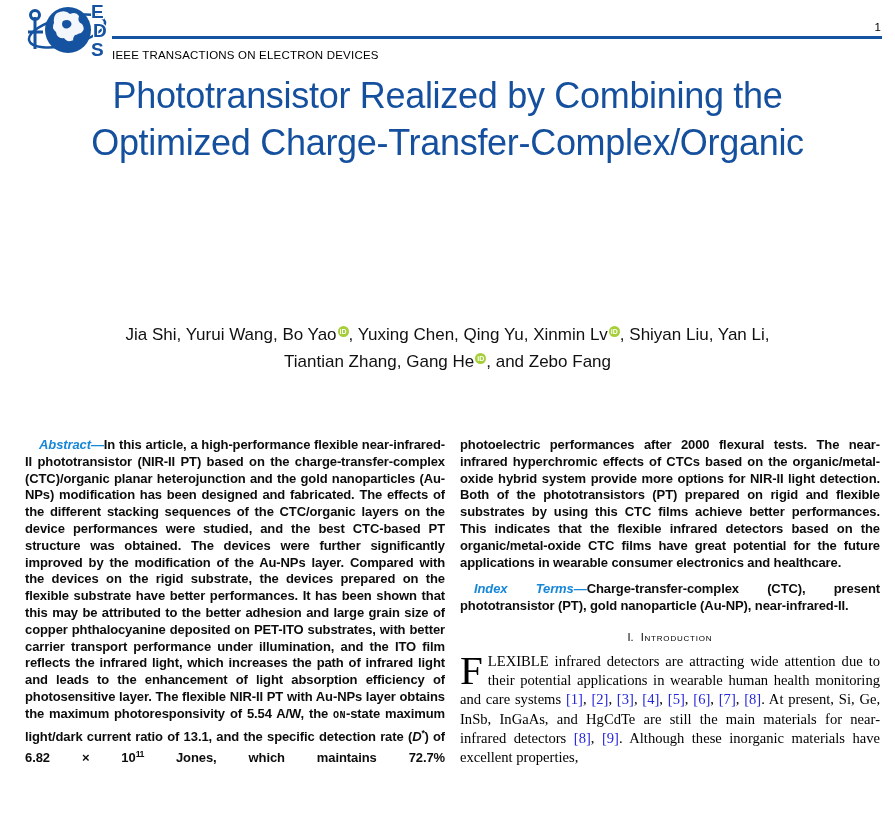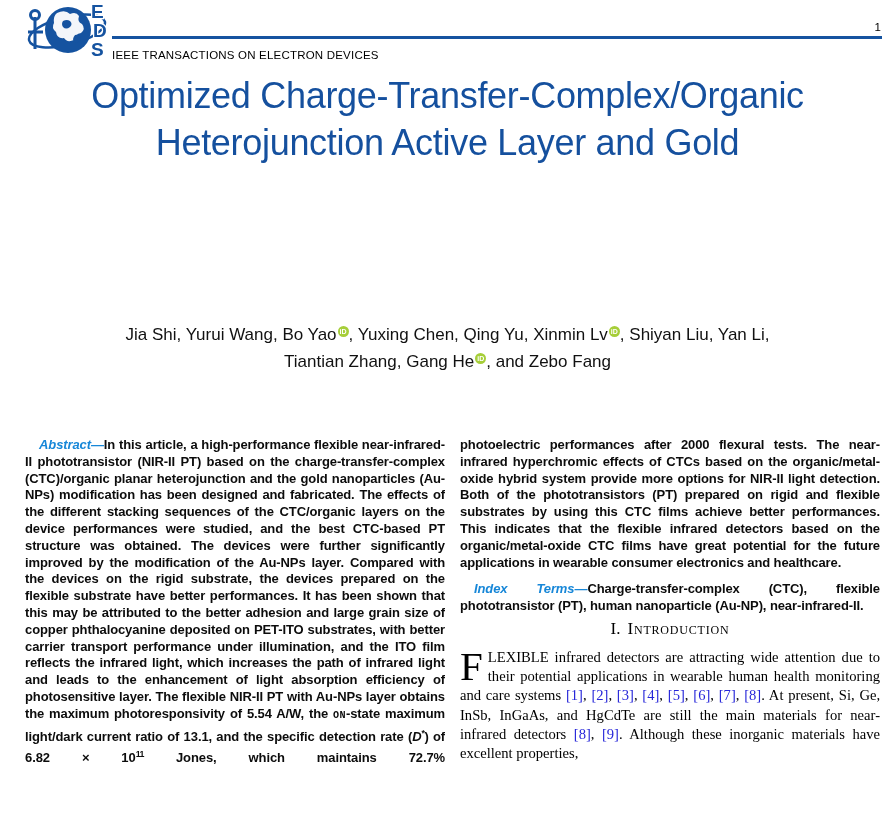--- a/index.html
+++ b/index.html
@@ -63,22 +63,22 @@
   .seg-sc { font-size: 0.78em; letter-spacing: 0.4px; font-family: Liberation Mono, monospace; }
   .seg-i  { font-style: italic; }
   .seg-sup { vertical-align: super; font-size: 0.68em; letter-spacing: -0.5px; }
   .seg-cite { color: #2626d9; }
   .seg-dropcap {
     float: left; font-family: "Liberation Serif", serif;
     font-size: 41px; line-height: 33px; padding: 2px 5px 0 0; font-weight: 400;
   }
 
   .sec-head {
-    margin-top: 4px; margin-bottom: 9px; text-align: center;
-    font-family: Liberation Serif, serif; font-size: 17px; color: #000;
+    margin-top: 16px; margin-bottom: 9px; text-align: center;
+    font-family: Liberation Sans, sans-serif; font-size: 11px; color: #000;
   }
   .sec-head .numeral { margin-right: 7px; }
   .sec-head .smallcaps { font-variant: small-caps; letter-spacing: 0.8px; }
 
   .serif-par {
     font-family: "Liberation Serif", serif; font-size: 14.6px;
     line-height: 19.2px; text-align: justify; color: #000;
   }
 </style>
 </head>
@@ -97,39 +97,39 @@
     <text x="64" y="17" font-family="Liberation Sans, sans-serif" font-size="19" font-weight="bold" fill="#1553a0" stroke="#ffffff" stroke-width="2.5" paint-order="stroke">E</text>
     <text x="66" y="36" font-family="Liberation Sans, sans-serif" font-size="19" font-weight="bold" fill="#1553a0" stroke="#ffffff" stroke-width="2.5" paint-order="stroke">D</text>
     <text x="64" y="55" font-family="Liberation Sans, sans-serif" font-size="19" font-weight="bold" fill="#1553a0" stroke="#ffffff" stroke-width="2.5" paint-order="stroke">S</text>
   </svg>
 
   <div class="hdr-journal">IEEE TRANSACTIONS ON ELECTRON DEVICES</div>
   <div class="hdr-pageno">1</div>
   <div class="hdr-rule"></div>
 
   <div class="title">
+    <div>Phototransistor Realized by Combining the</div>
     <div>Optimized Charge-Transfer-Complex/Organic</div>
-    <div>Heterojunction Active Layer and Gold</div>
   </div>
 
   <div class="authors">
     <div><span class="seg-plain">Jia Shi, Yurui Wang, Bo Yao</span><span class="orcid">iD</span><span class="seg-plain">, Yuxing Chen, Qing Yu, Xinmin Lv</span><span class="orcid">iD</span><span class="seg-plain">, Shiyan Liu, Yan Li,</span></div>
     <div><span class="seg-plain">Tiantian Zhang, Gang He</span><span class="orcid">iD</span><span class="seg-plain">, and Zebo Fang</span></div>
   </div>
 
   <div class="cols">
 
     <div class="col">
       <p class="abs abs-first"><span class="seg-label">Abstract—</span><span><span class="seg-plain">In this article, a high-performance flexible near-infrared-II phototransistor (NIR-II PT) based on the charge-transfer-complex (CTC)/organic planar heterojunction and the gold nanoparticles (Au-NPs) modification has been designed and fabricated. The effects of the different stacking sequences of the CTC/organic layers on the device performances were studied, and the best CTC-based PT structure was obtained. The devices were further significantly improved by the modification of the Au-NPs layer. Compared with the devices on the rigid substrate, the devices prepared on the flexible substrate have better performances. It has been shown that this may be attributed to the better adhesion and large grain size of copper phthalocyanine deposited on PET-ITO substrates, with better carrier transport performance under illumination, and the ITO film reflects the infrared light, which increases the path of infrared light and leads to the enhancement of light absorption efficiency of photosensitive layer. The flexible NIR-II PT with Au-NPs layer obtains the maximum photoresponsivity of 5.54 A/W, the </span><span class="seg-sc">ON</span><span class="seg-plain">-state maximum light/dark current ratio of 13.1, and the specific detection rate (</span><span class="seg-i">D</span><span class="seg-sup">*</span><span class="seg-plain">) of 6.82 × 10</span><span class="seg-sup">11</span><span class="seg-plain"> Jones, which maintains 72.7%</span></span></p>
     </div>
 
     <div class="col">
       <p class="abs"><span class="seg-plain">photoelectric performances after 2000 flexural tests. The near-infrared hyperchromic effects of CTCs based on the organic/metal-oxide hybrid system provide more options for NIR-II light detection. Both of the phototransistors (PT) prepared on rigid and flexible substrates by using this CTC films achieve better performances. This indicates that the flexible infrared detectors based on the organic/metal-oxide CTC films have great potential for the future applications in wearable consumer electronics and healthcare.</span></p>
 
-      <p class="abs idx"><span class="seg-label">Index Terms—</span><span><span class="seg-plain">Charge-transfer-complex (CTC), flexible phototransistor (PT), human nanoparticle (Au-NP), near-infrared-II.</span></span></p>
+      <p class="abs idx"><span class="seg-label">Index Terms—</span><span><span class="seg-plain">Charge-transfer-complex (CTC), present phototransistor (PT), gold nanoparticle (Au-NP), near-infrared-II.</span></span></p>
 
       <div class="sec-head">
         <span class="numeral">I.</span><span class="smallcaps">Introduction</span>
       </div>
 
       <p class="serif-par"><span class="seg-dropcap">F</span><span class="seg-plain">LEXIBLE infrared detectors are attracting wide attention due to their potential applications in wearable human health monitoring and care systems </span><span class="seg-cite">[1]</span><span class="seg-plain">, </span><span class="seg-cite">[2]</span><span class="seg-plain">, </span><span class="seg-cite">[3]</span><span class="seg-plain">, </span><span class="seg-cite">[4]</span><span class="seg-plain">, </span><span class="seg-cite">[5]</span><span class="seg-plain">, </span><span class="seg-cite">[6]</span><span class="seg-plain">, </span><span class="seg-cite">[7]</span><span class="seg-plain">, </span><span class="seg-cite">[8]</span><span class="seg-plain">. At present, Si, Ge, InSb, InGaAs, and HgCdTe are still the main materials for near-infrared detectors </span><span class="seg-cite">[8]</span><span class="seg-plain">, </span><span class="seg-cite">[9]</span><span class="seg-plain">. Although these inorganic materials have excellent properties,</span></p>
     </div>
 
   </div>
 </div>

